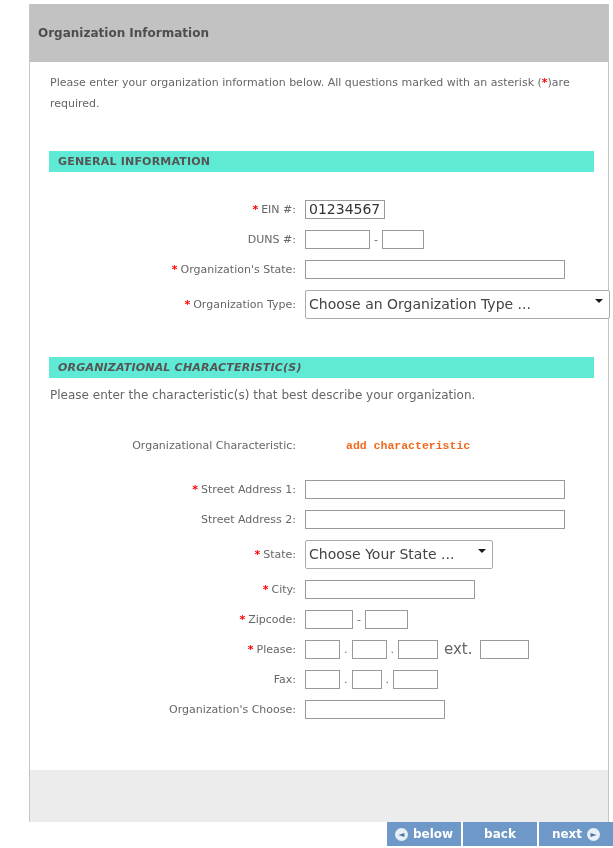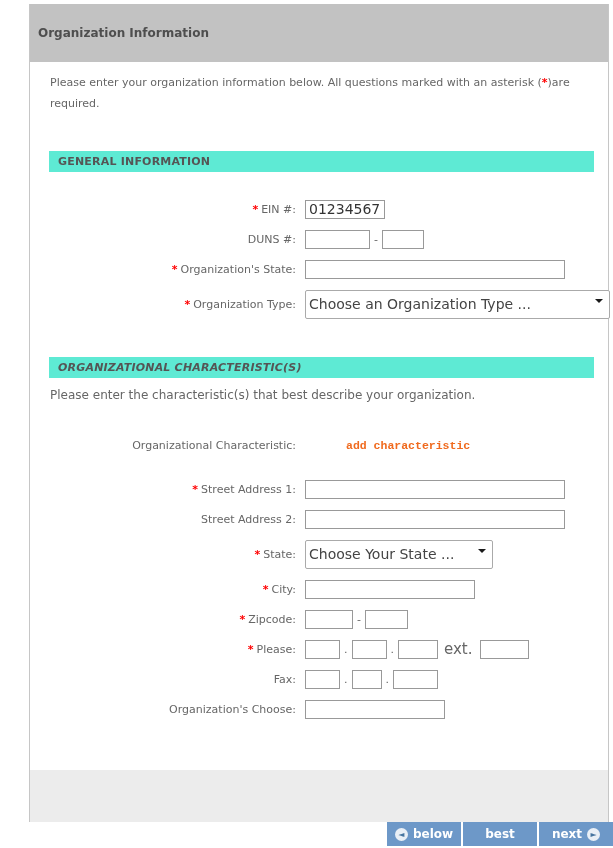--- a/index.html
+++ b/index.html
@@ -178,19 +178,19 @@
 
   <div class="footerband"></div>
 </div>
 
 <div class="btnrow">
   <button class="btn">
     <span class="circle-icon">◄</span>
     <span>below</span>
   </button>
   <button class="btn">
-    <span>best</span>
+    <span>back</span>
   </button>
   <button class="btn">
     <span>next</span>
     <span class="circle-icon">►</span>
   </button>
 </div>
 
 </body></html>

